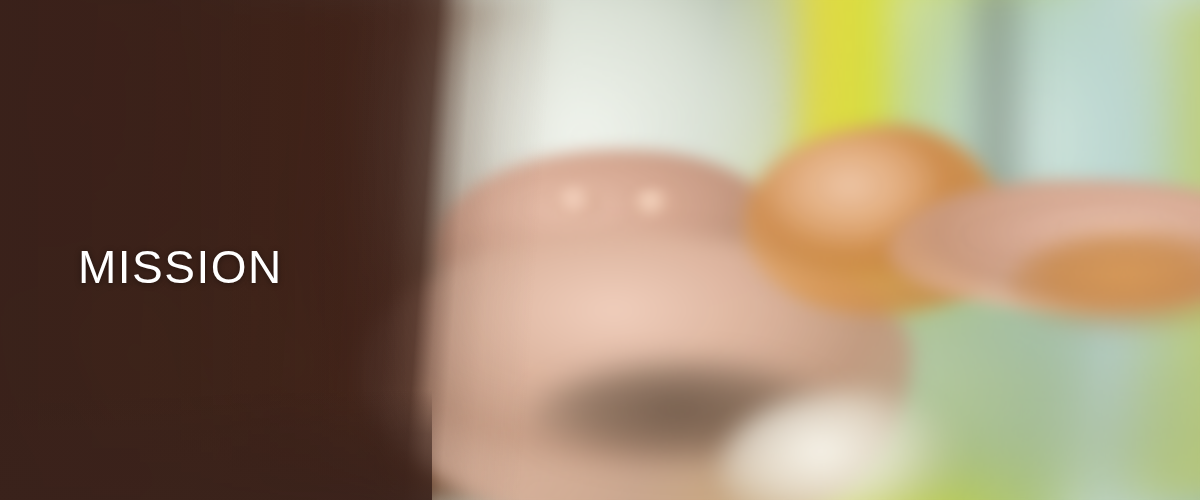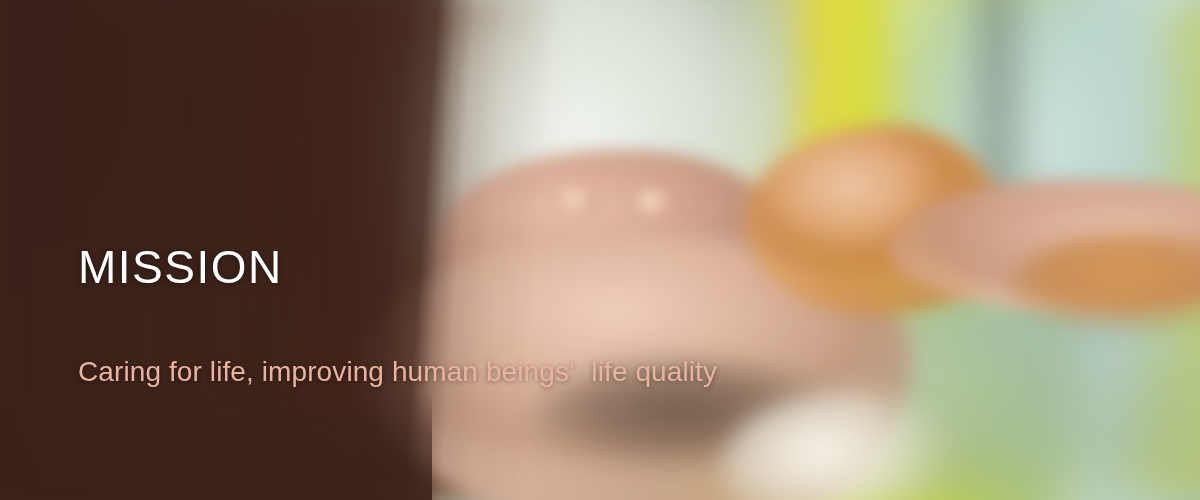--- a/index.html
+++ b/index.html
@@ -334,19 +334,16 @@
   <div class="overlay-warm"></div>
   <div class="overlay-dark"></div>
   <div class="overlay-flat"></div>
   <div class="overlay-bottomleft"></div>
 
   <div class="text-block">
 
     <h1 class="heading">MISSION</h1>
 
     <div class="subtitle">
-      <span class="line">
-        <span>Caring for life, improving human beings’</span><span class="gap"></span><span>life quality</span>
-      </span>
     </div>
 
   </div>
 </div>
 
 </body></html>

